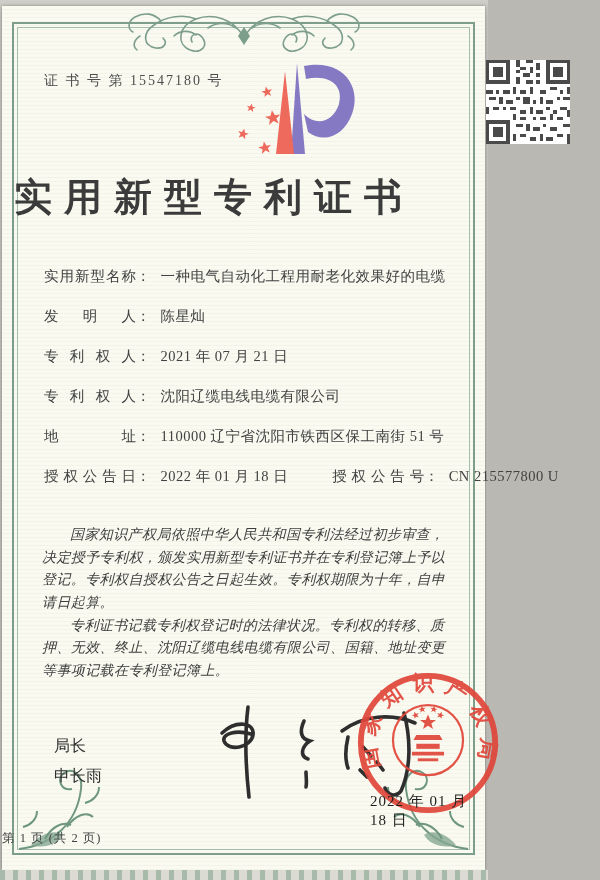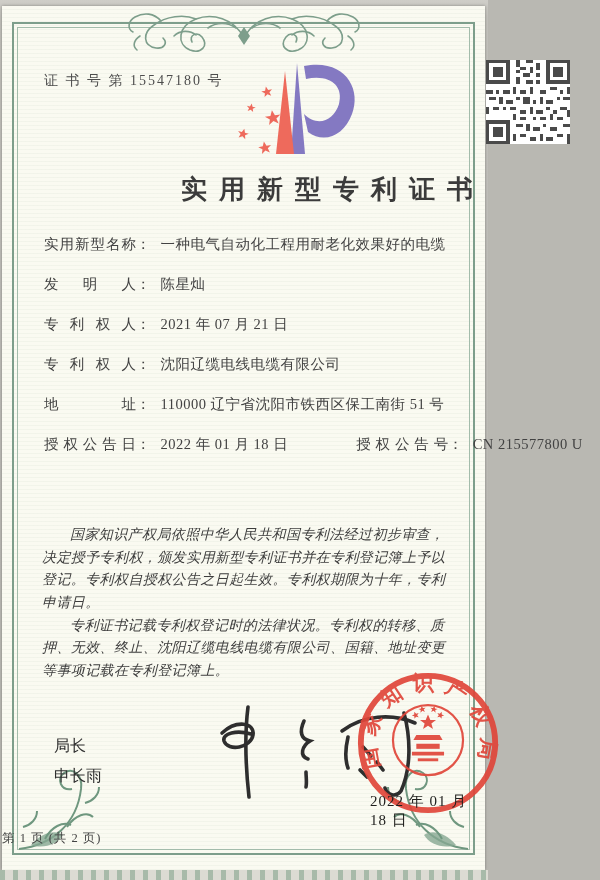--- a/index.html
+++ b/index.html
@@ -20,30 +20,30 @@
   .frame-outer{position:absolute;left:10px;right:10px;top:16px;bottom:15px;border:2px solid #7d9e8b;}
   .frame-inner{position:absolute;left:15px;right:15px;top:21px;bottom:20px;border:1px solid #a3bcab;}
   .ornament-top{position:absolute;top:0;left:50%;transform:translateX(-50%);}
   .corner{position:absolute;bottom:17px;}
   .corner.left{left:13px;}
   .corner.right{right:13px;transform:scaleX(-1);}
   .cert-no{position:absolute;left:42px;top:66px;font-size:14px;letter-spacing:2px;color:#4d4d4d;}
   .logo{position:absolute;left:228px;top:50px;}
   .qr{position:absolute;left:484px;top:54px;}
   .title{
-    position:absolute;left:16px;right:0;top:166px;text-align:right;
-    font-size:26px;font-weight:bold;letter-spacing:12px;text-indent:12px;
+    position:absolute;left:0;right:0;top:166px;text-align:left;
+    font-size:38px;font-weight:bold;letter-spacing:12px;text-indent:12px;
     color:#3b3b3b;
   }
-  .fields{position:absolute;left:42px;right:30px;top:228px;font-size:14.5px;color:#424242;}
+  .fields{position:absolute;left:42px;right:30px;top:260px;font-size:14.5px;color:#424242;}
   .field-row{height:40px;line-height:20px;white-space:nowrap;}
   .flabel{display:inline-block;width:92px;text-align:justify;text-align-last:justify;vertical-align:top;}
   .colon{margin-right:10px;}
   .fvalue{letter-spacing:.5px;}
-  .grant2{margin-left:68px;}
+  .grant2{margin-left:44px;}
   .paragraphs{
     position:absolute;left:40px;right:36px;top:518px;
     font-size:14px;font-style:italic;line-height:1.62;color:#3d3d3d;letter-spacing:.4px;
   }
   .paragraphs p{margin:0;text-indent:2em;}
   .signer-title{position:absolute;left:52px;top:730px;font-size:16px;color:#2e2e2e;font-family:"Liberation Sans","DejaVu Sans",sans-serif;}
   .signer-name{position:absolute;left:52px;top:760px;font-size:16px;color:#2e2e2e;font-family:"Liberation Sans","DejaVu Sans",sans-serif;}
   .signature{position:absolute;left:150px;top:693px;}
   .seal{position:absolute;left:353px;top:664px;opacity:.92;}
   .seal-date{position:absolute;left:368px;top:786px;font-size:15px;letter-spacing:1px;color:#1e1e1c;z-index:5;}
@@ -156,21 +156,21 @@
       </div>
       <div class="field-row">
         <span class="flabel">地址</span><span class="colon">：</span><span class="fvalue">110000 辽宁省沈阳市铁西区保工南街 51 号</span>
       </div>
       <div class="field-row">
         <span class="flabel">授权公告日</span><span class="colon">：</span><span class="fvalue">2022 年 01 月 18 日</span><span class="flabel grant2">授权公告号</span><span class="colon">：</span><span class="fvalue">CN 215577800 U</span>
       </div>
     </div>
 
     <div class="paragraphs">
-      <p>国家知识产权局依照中华人民共和国专利法经过初步审查，决定授予专利权，颁发实用新型专利证书并在专利登记簿上予以登记。专利权自授权公告之日起生效。专利权期限为十年，专利申请日。</p>
+      <p>国家知识产权局依照中华人民共和国专利法经过初步审查，决定授予专利权，颁发实用新型专利证书并在专利登记簿上予以登记。专利权自授权公告之日起生效。专利权期限为十年，自申请日起算。</p>
       <p>专利证书记载专利权登记时的法律状况。专利权的转移、质押、无效、终止、沈阳辽缆电线电缆有限公司、国籍、地址变更等事项记载在专利登记簿上。</p>
     </div>
 
     <div class="signer-title">局长</div>
     <div class="signer-name">申长雨</div>
 
     <svg class="signature" width="290" height="105" viewBox="0 0 290 105">
       <g fill="none" stroke="#2e2e2e" stroke-width="3.6" stroke-linecap="round">
         <path d="M96,8 C93,32 93,62 97,98"></path>
         <path d="M70,34 C84,21 103,23 101,36 C99,49 76,53 72,42 C70,34 85,31 99,35"></path>

